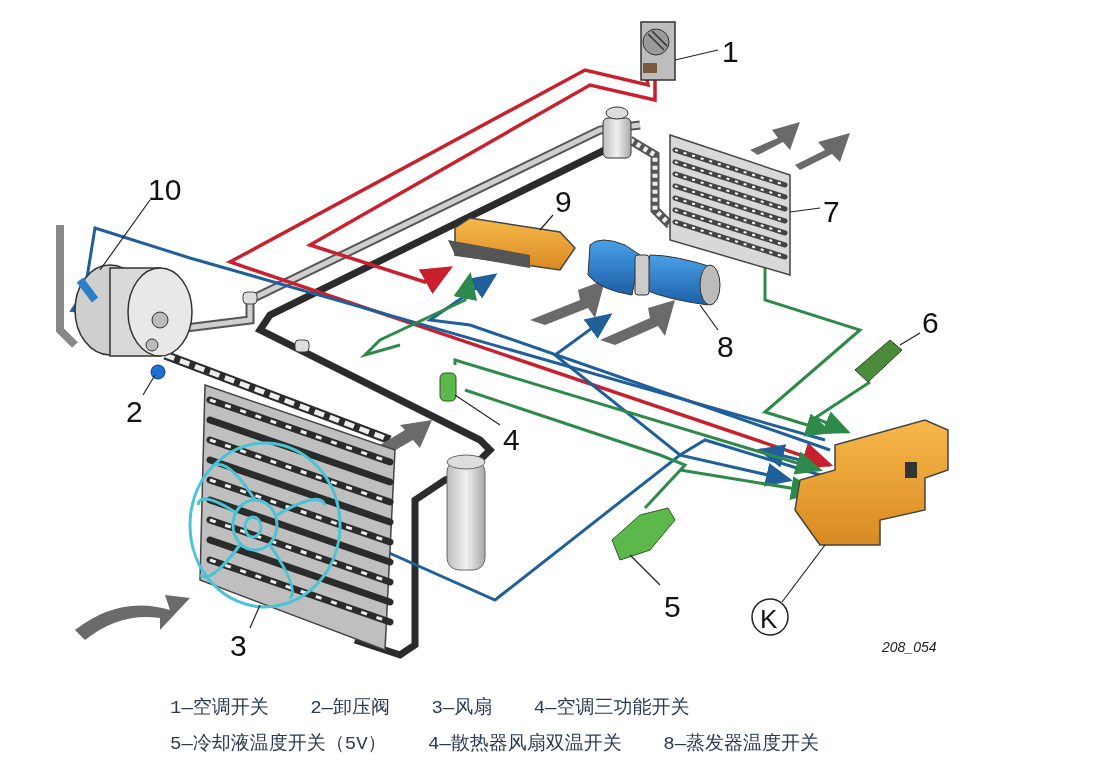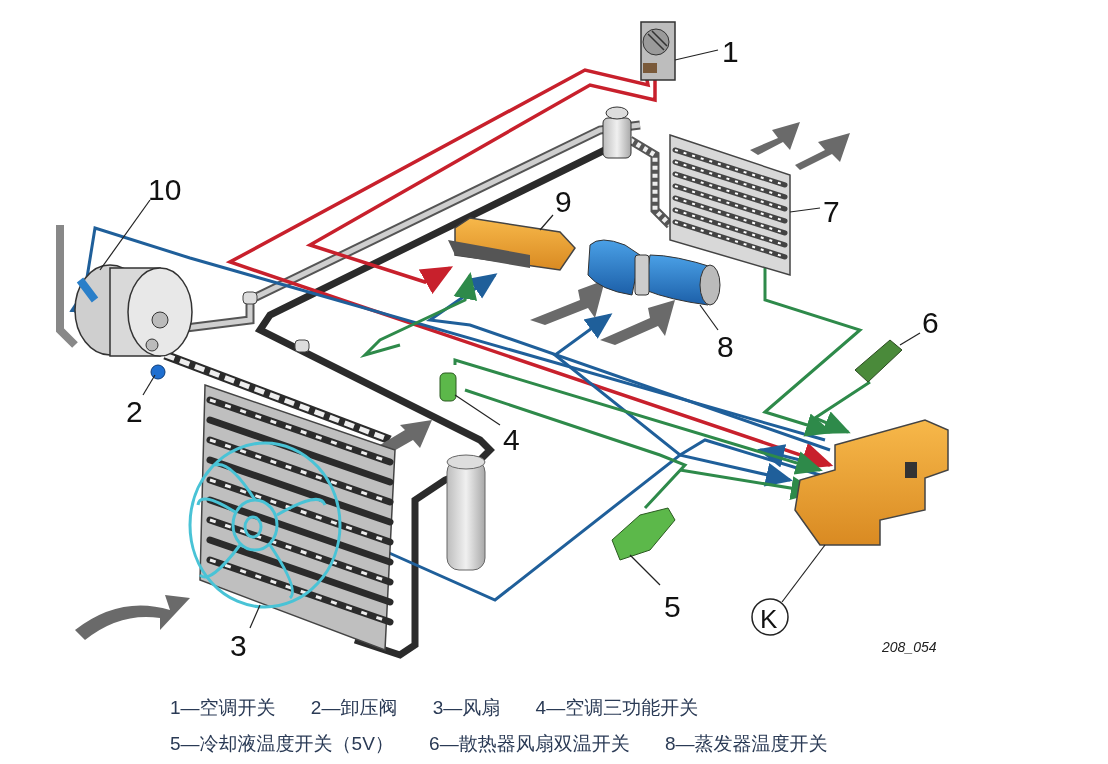--- a/index.html
+++ b/index.html
@@ -1,20 +1,20 @@
 <!DOCTYPE html>
 <html><head>
 <meta charset="utf-8">
 <style>
   html, body { margin:0; padding:0; background:#ffffff; }
   body { width:1108px; height:764px; position:relative; overflow:hidden; font-family:"DejaVu Sans", sans-serif; }
   #diagram { position:absolute; left:0; top:0; width:1108px; height:680px; }
   .callout { font-family:"Liberation Sans", sans-serif; font-size:30px; fill:#111; }
   .figid { font-family:"Liberation Sans", sans-serif; font-style:italic; font-size:14px; fill:#222; }
-  #legend { position:absolute; left:170px; top:690px; width:930px; color:#2a3a55; font-family:Liberation Sans, sans-serif; font-size:19px; line-height:36px; }
+  #legend { position:absolute; left:170px; top:690px; width:930px; color:#2a3a55; font-family:Liberation Mono, monospace; font-size:19px; line-height:36px; }
   .leg-row { white-space:nowrap; }
   .leg-item { display:inline-block; margin-right:30px; }
 </style>
 </head>
 <body>
 
 <svg id="diagram" viewBox="0 0 1108 680" xmlns="http://www.w3.org/2000/svg">
   <defs>
     <marker id="arrR" markerWidth="10" markerHeight="10" refX="8" refY="5" orient="auto">
         <path d="M0,1 L9,5 L0,9 z" fill="#c8202c"></path>
@@ -222,16 +222,16 @@
 
 <div id="legend">
   <div class="leg-row">
     <span class="leg-item">1—空调开关</span>
     <span class="leg-item">2—卸压阀</span>
     <span class="leg-item">3—风扇</span>
     <span class="leg-item">4—空调三功能开关</span>
   </div>
   <div class="leg-row">
     <span class="leg-item">5—冷却液温度开关（5V）</span>
-    <span class="leg-item">6—散热器风扇双温开关</span>
+    <span class="leg-item">4—散热器风扇双温开关</span>
     <span class="leg-item">8—蒸发器温度开关</span>
   </div>
 </div>
 
 </body></html>

